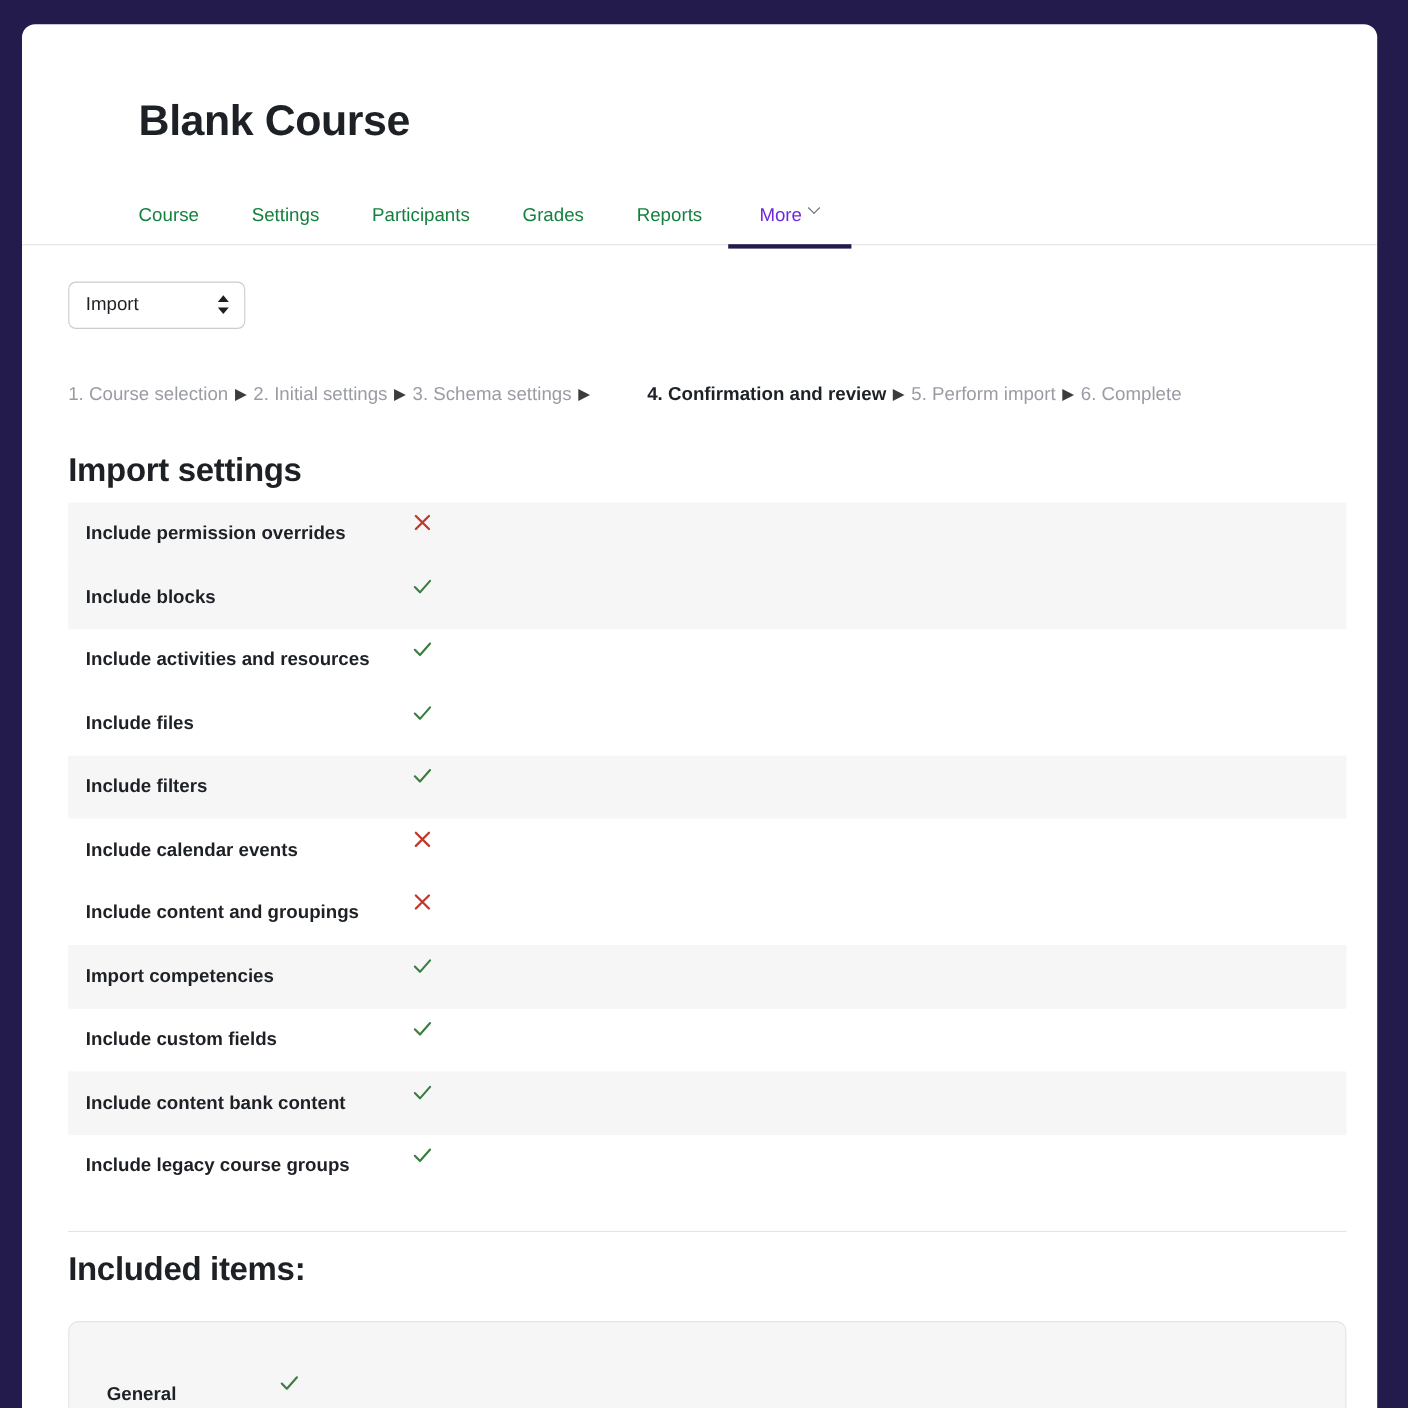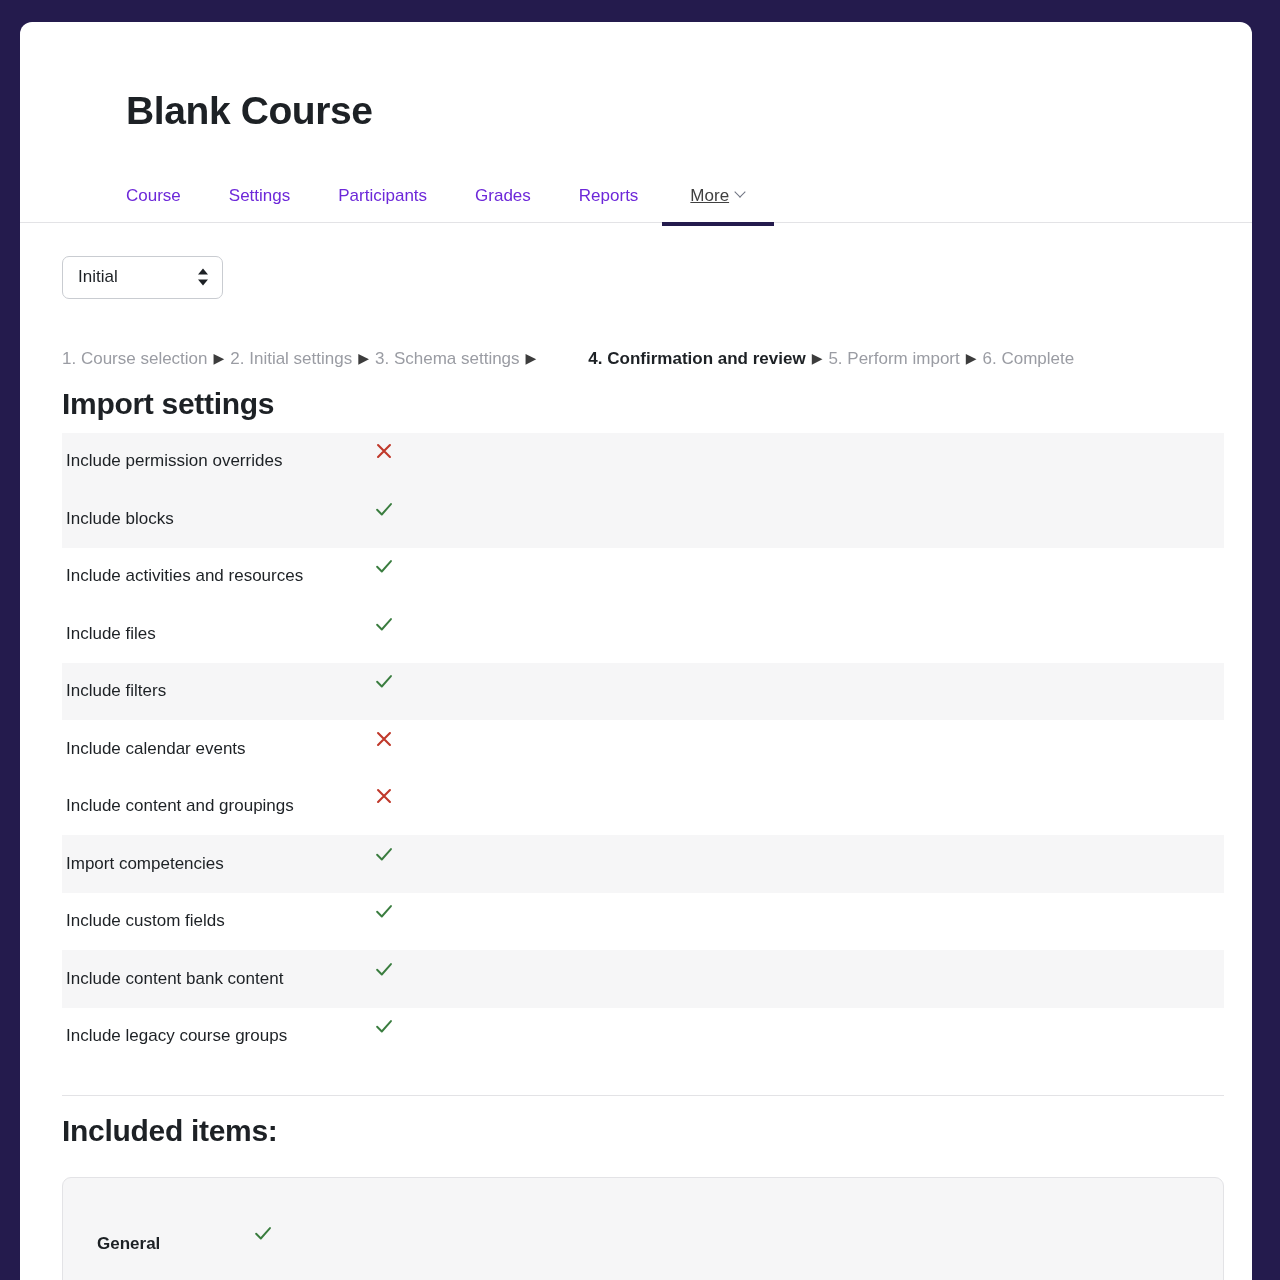--- a/index.html
+++ b/index.html
@@ -47,40 +47,38 @@
     padding-left: 106px;
     display: flex;
     align-items: flex-end;
     gap: 0;
     border-bottom: 1px solid #e3e3e6;
     height: 56px;
   }
 
   .tab {
     font-size: 17px;
-    color: #6d28d9;
+    color: #15803d;
     padding: 0 24px 18px 24px;
     line-height: 1;
     cursor: pointer;
     text-decoration: none;
     white-space: nowrap;
     position: relative;
     display: block;
   }
 
   .tab:first-child { padding-left: 0; }
 
   .tab.more {
-    color: #404040;
+    color: #6d28d9;
     display: flex;
-    align-items: center;
     gap: 7px;
     padding-left: 28px;
     padding-right: 28px;
-    text-decoration: underline;
   }
 
   .tab.active::after {
     content: "";
     position: absolute;
     left: 0;
     right: 0;
     bottom: -4px;
     height: 4px;
     background: #241b4d;
@@ -165,45 +163,46 @@
     padding: 0 6px;
     position: relative;
     top: -1px;
   }
 
   
   .section-title {
     font-size: 30px;
     font-weight: bold;
     color: #1d2125;
-    margin-top: 16px;
+    margin-top: 40px;
     letter-spacing: -0.3px;
   }
 
   
   .settings-list {
     margin-top: 12px;
   }
 
   .setting-row {
     height: 57.5px;
     position: relative;
     display: block;
   }
 
   .setting-row.striped { background: #f6f6f7; }
 
   .setting-label {
     position: absolute;
-    left: 4px;
+    left: 16px;
     top: 50%;
     transform: translateY(-50%);
     font-size: 17px;
     color: #1d2125;
     line-height: 1.2;
+    font-weight: bold;
   }
 
   .setting-mark {
     position: absolute;
     left: 311px;
     top: 50%;
     transform: translateY(-50%);
     margin-top: -10px;
     width: 22px;
     height: 22px;
@@ -277,21 +276,21 @@
       <a class="tab active more">
         <span>More</span>
         <span class="chev-down"></span>
       </a>
     </nav>
 
   <div class="content">
 
     <div class="select-wrap">
       <div class="fake-select">
-        <span>Initial</span>
+        <span>Import</span>
       </div>
       <span class="select-arrows">
         <i class="up"></i>
           <i class="down"></i>
       </span>
     </div>
 
     <div class="steps" id="steps"><span class="step">1. Course selection</span><span class="sep">▶</span><span class="step">2. Initial settings</span><span class="sep">▶</span><span class="step">3. Schema settings</span><span class="sep">▶</span><span class="step current">4. Confirmation and review</span><span class="sep">▶</span><span class="step">5. Perform import</span><span class="sep">▶</span><span class="step">6. Complete</span></div>
 
     <h2 class="section-title">Import settings</h2>

